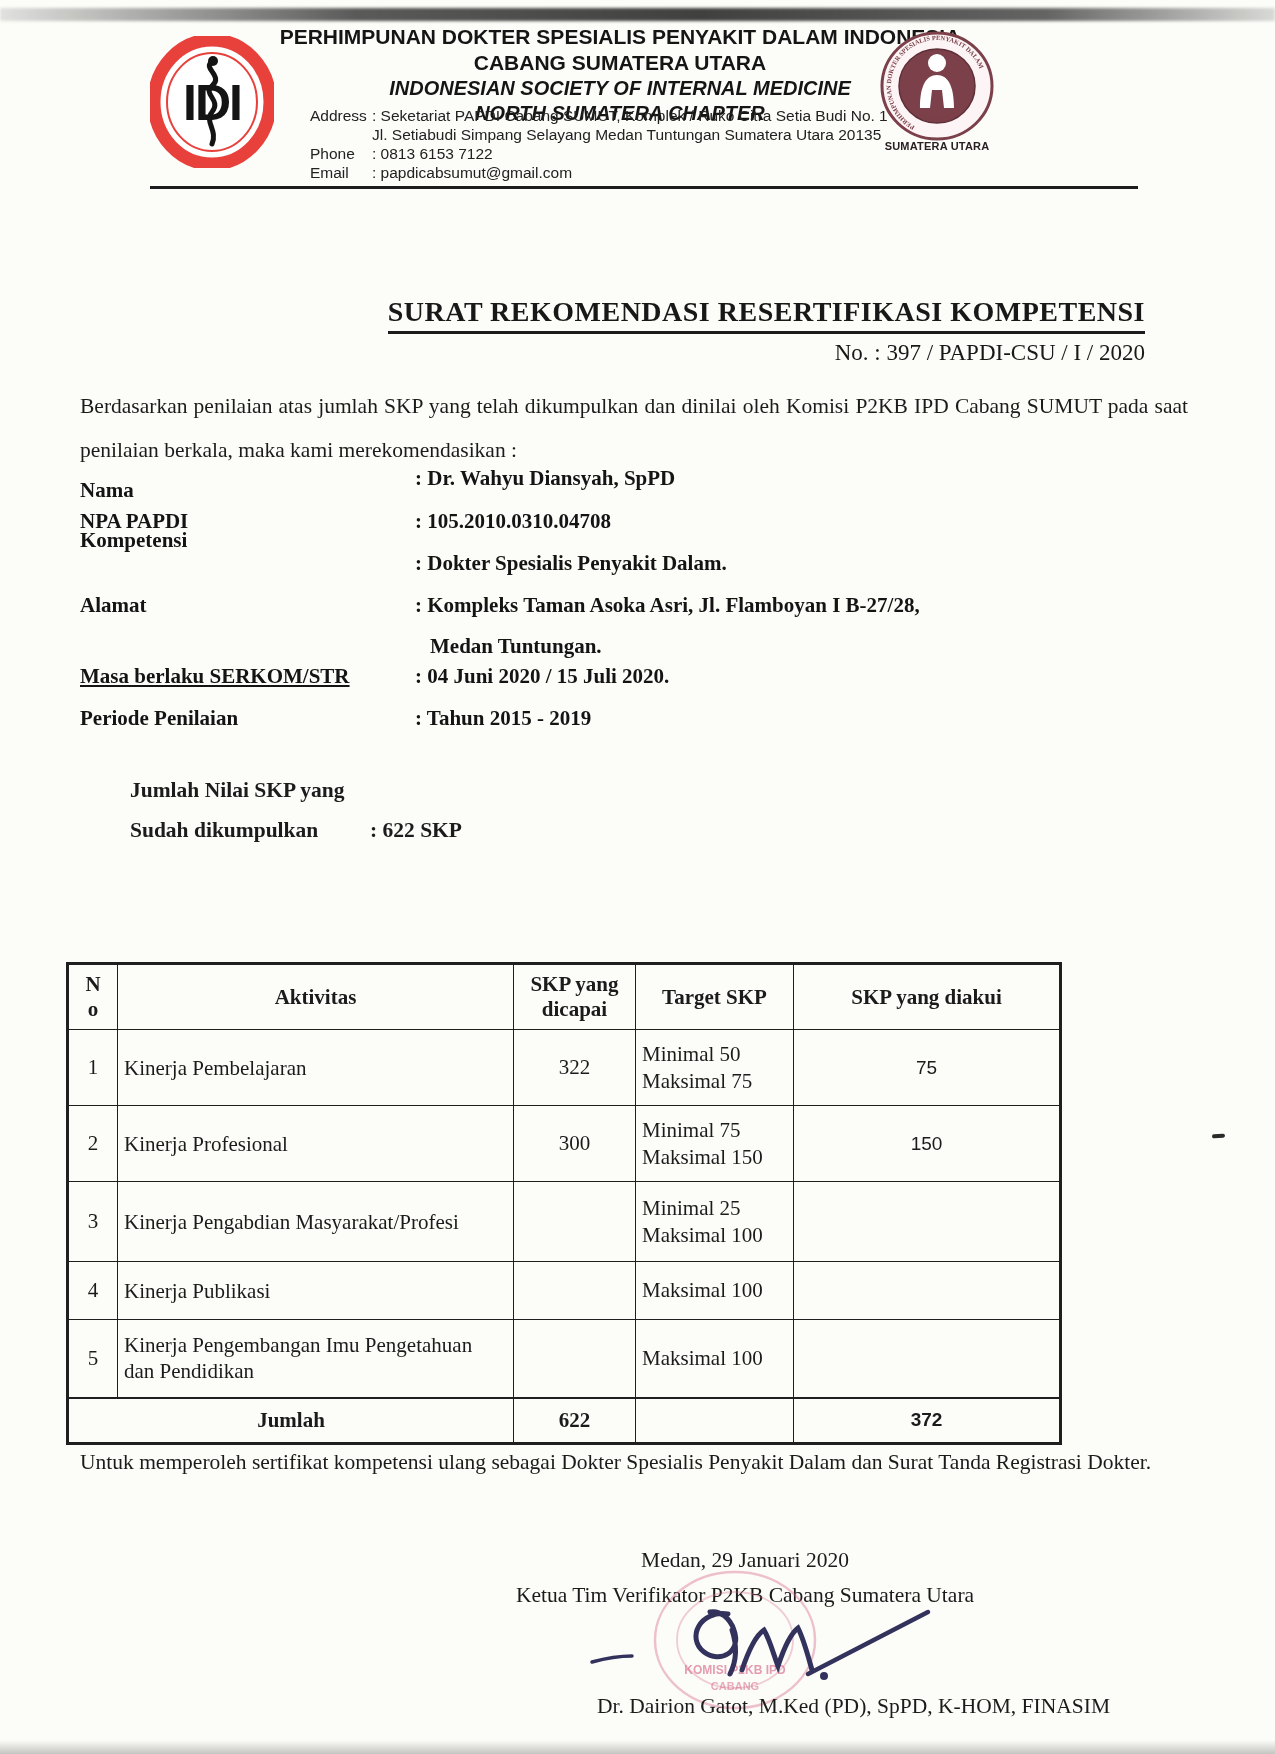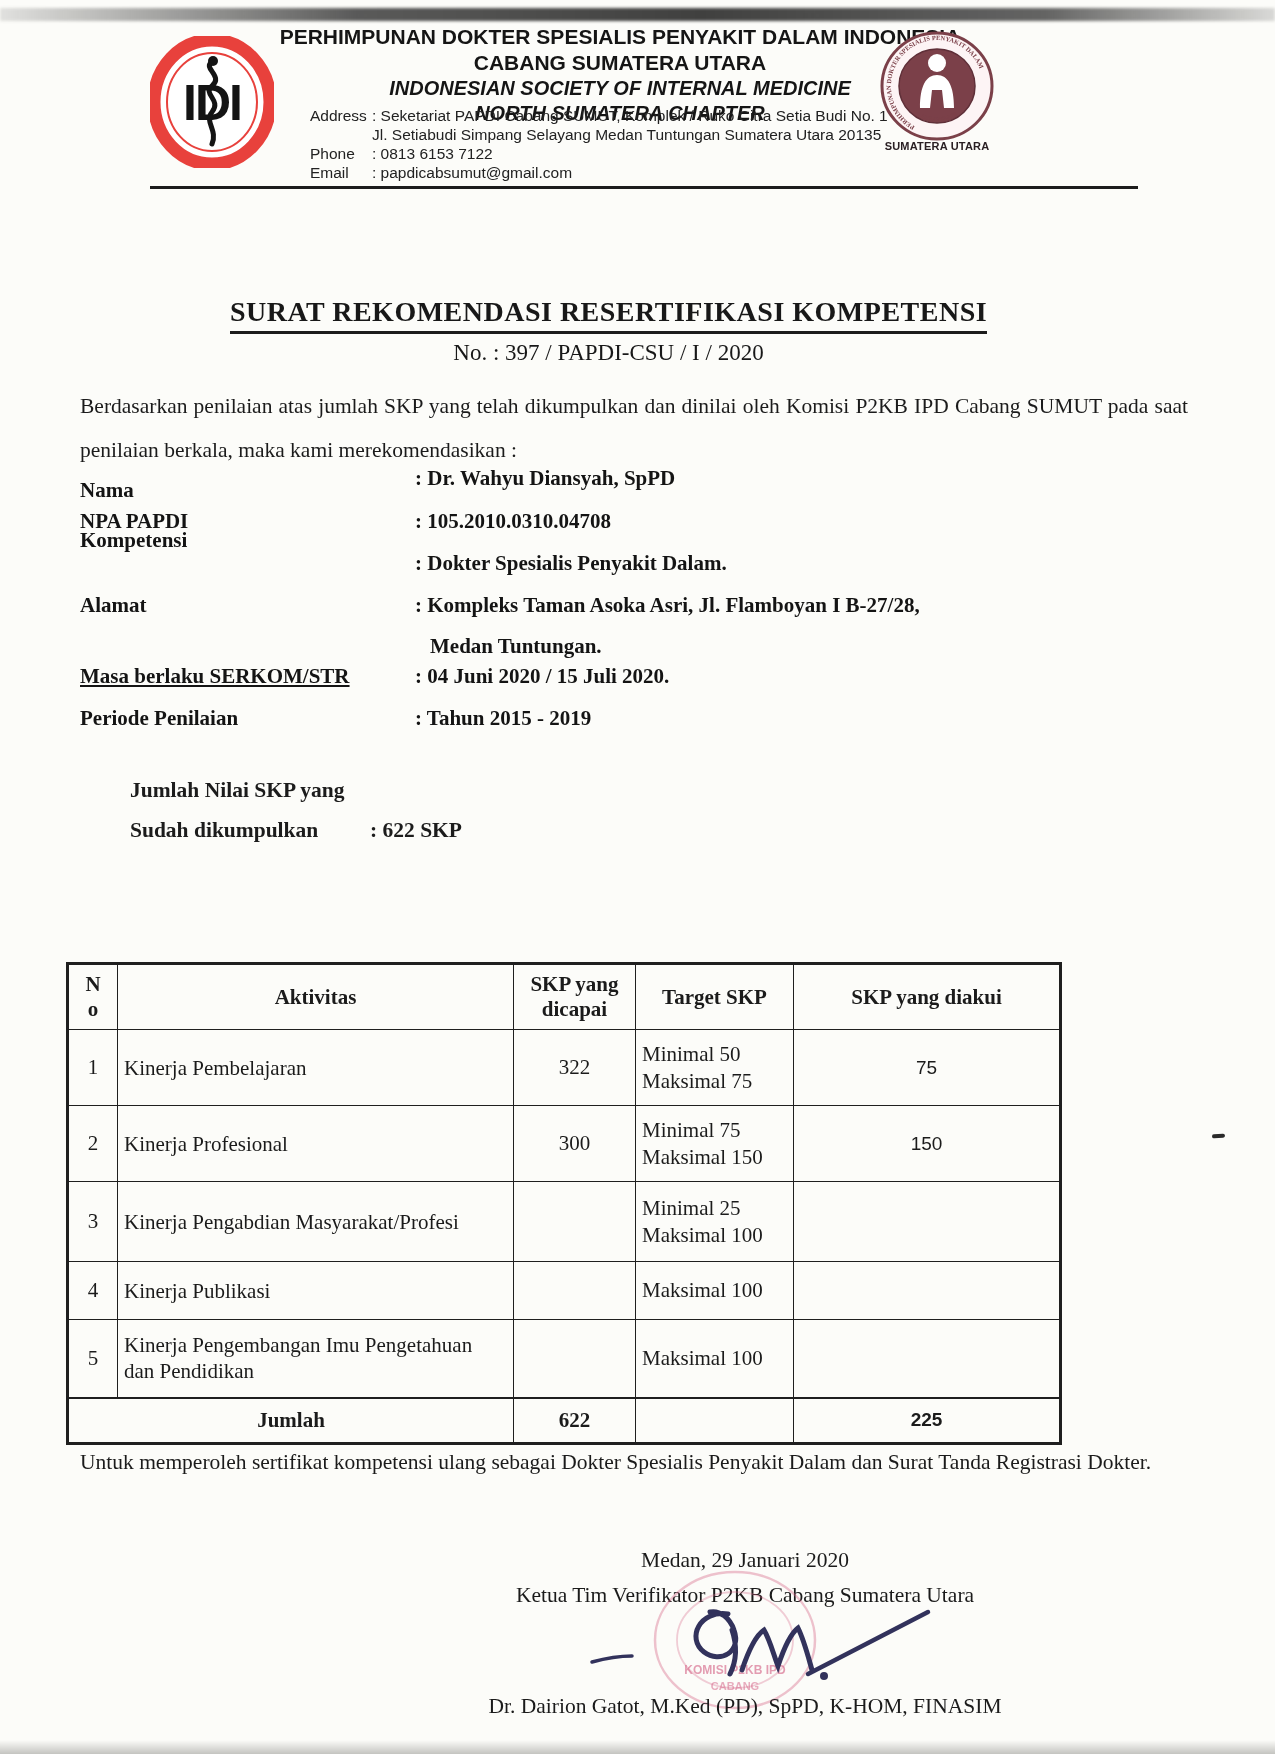--- a/index.html
+++ b/index.html
@@ -45,21 +45,21 @@
 
   .hdr-rule{left:150px;top:186px;width:988px;height:3px;background:#1d1d1d;}
 
   .idi-caption, .seal-caption{
     font-family:"Liberation Sans", sans-serif;font-weight:bold;font-size:11px;
     text-align:center;color:#2a2024;letter-spacing:.2px;
   }
   .seal-caption{left:872px;top:140px;width:130px;}
 
   
-  .title-wrap{left:8px;top:296px;width:1145px;text-align:center;padding-left:28px;}
+  .title-wrap{left:0;top:296px;width:1145px;text-align:right;}
   .title-main{
     display:inline-block;font-size:28px;font-weight:bold;letter-spacing:.5px;
     border-bottom:3px solid #1c1c1c;padding-bottom:3px;color:#181818;
   }
   .title-no{font-size:23px;font-weight:normal;margin-top:6px;color:#181818;}
 
   
   .intro{
     left:80px;top:384px;width:1108px;font-size:21.5px;line-height:44px;
     text-align:justify;color:#1b1b1b;
@@ -93,21 +93,21 @@
 
   
   .closing{
     left:80px;top:1436px;width:1108px;font-size:21.5px;line-height:52px;
     text-align:justify;color:#1b1b1b;
   }
   .sig-block{left:380px;top:1548px;width:730px;text-align:center;font-size:21.5px;color:#1b1b1b;}
   .sig-role{margin-top:10px;}
   .stamp{left:648px;top:1568px;width:175px;height:150px;}
   .signature{left:580px;top:1600px;width:360px;height:110px;}
-  .sig-name{left:380px;top:1694px;width:730px;text-align:center;font-size:21.5px;color:#1b1b1b;}
+  .sig-name{left:380px;top:1694px;width:730px;text-align:right;font-size:21.5px;color:#1b1b1b;}
 </style>
 </head>
 <body>
 
 <div class="abs scan-top"></div>
 <div class="abs scan-dash"></div>
 <div class="abs scan-bottom"></div>
 
 <div class="abs" style="left:150px;top:36px;width:124px;height:132px;">
   <svg width="124" height="132" viewBox="0 0 124 132">
@@ -260,21 +260,21 @@
       <td class="num-cell"></td>
       <td class="target-cell">
         <div>Maksimal 100</div>
       </td>
       <td class="num-cell num-sans"></td>
     </tr>
     <tr class="foot" style="height:46px;">
       <td colspan="2" class="jumlah-cell">Jumlah</td>
       <td class="num-cell">622</td>
       <td></td>
-      <td class="num-cell num-sans">225</td>
+      <td class="num-cell num-sans">372</td>
     </tr>
   </tbody>
 </table>
 
 <div class="abs closing">Untuk memperoleh sertifikat kompetensi ulang sebagai Dokter Spesialis Penyakit Dalam dan Surat Tanda Registrasi Dokter.</div>
 
 <div class="abs sig-block">
   <div>Medan, 29 Januari 2020</div>
   <div class="sig-role">Ketua Tim Verifikator P2KB Cabang Sumatera Utara</div>
 </div>

